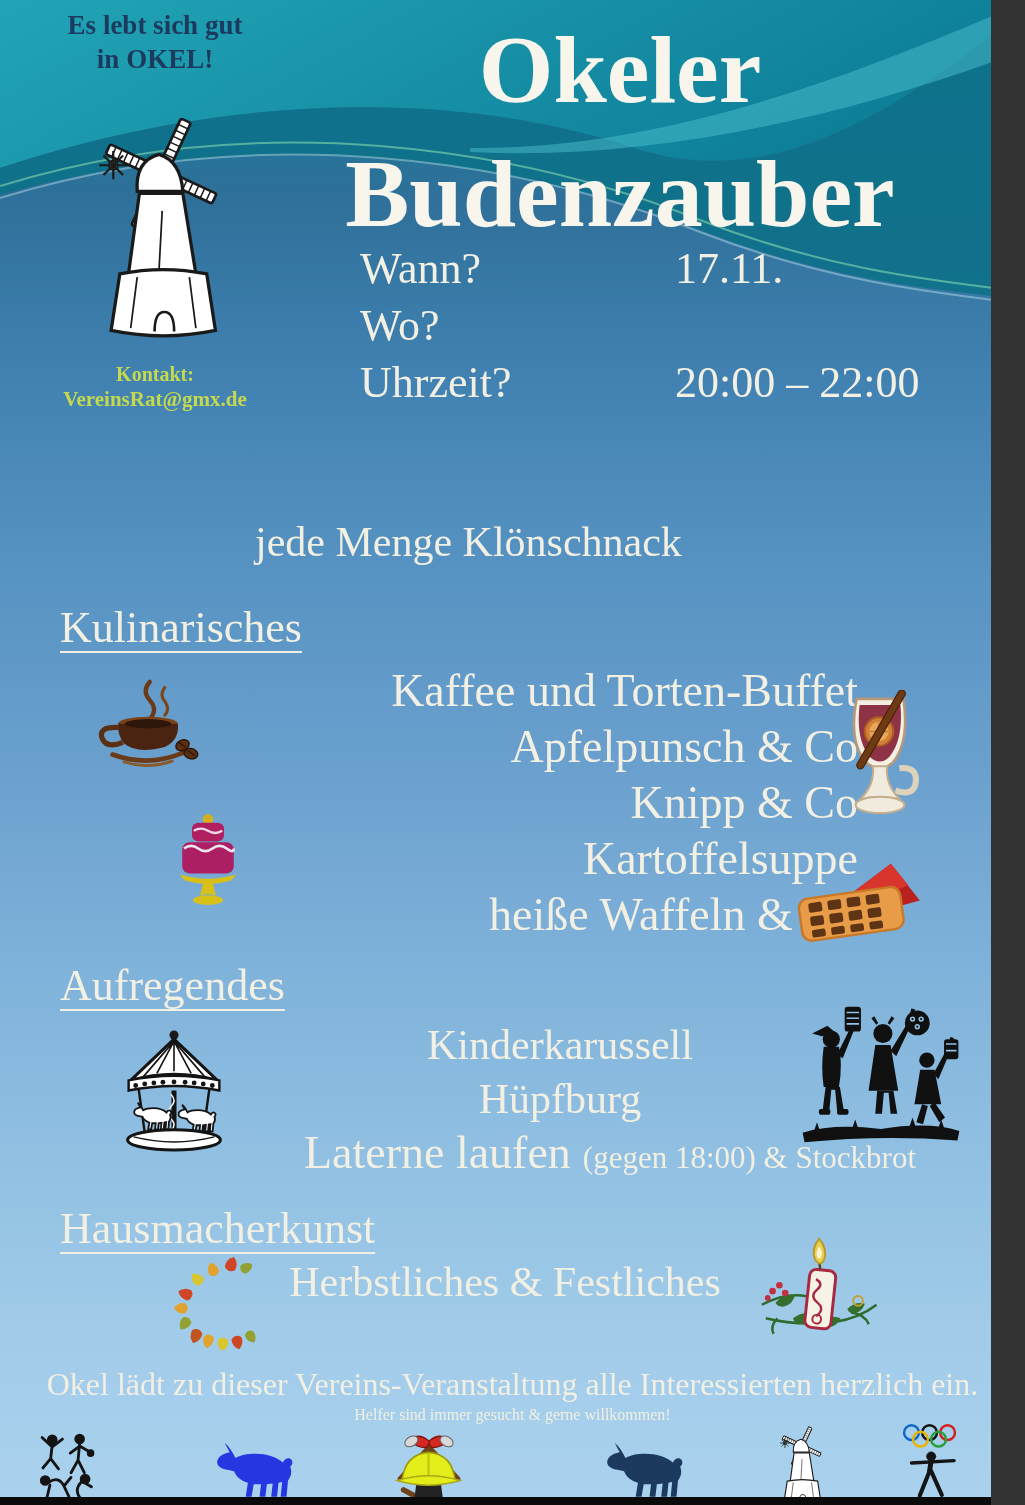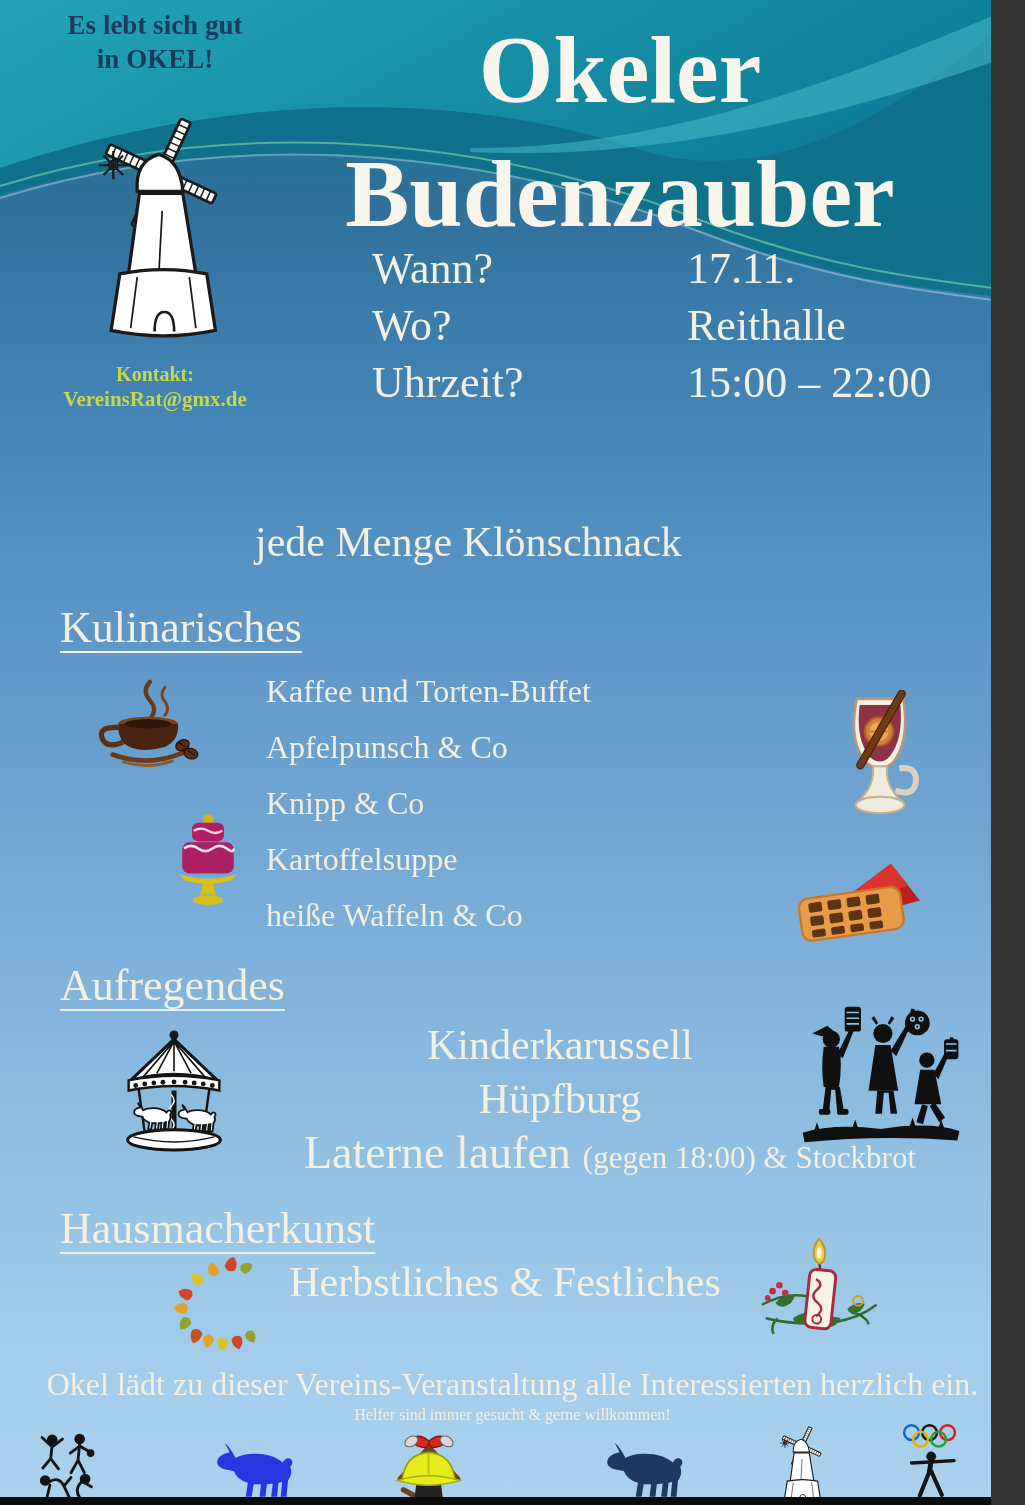--- a/index.html
+++ b/index.html
@@ -15,28 +15,28 @@
   .tagline{left:30px;top:8px;width:250px;text-align:center;color:#1b3a5e;
     font-size:27px;line-height:34px;font-weight:600;}
   .logo{left:72px;top:85px;width:163px;height:280px;}
   .contact{left:20px;top:362px;width:270px;text-align:center;color:#c5d94e;font-weight:700;}
   .contact .l1{font-size:20px;line-height:24px;}
   .contact .l2{font-size:21px;line-height:26px;}
   .title{left:260px;width:720px;text-align:center;color:#f7f5ec;font-weight:700;}
   .title1{top:18px;font-size:96px;line-height:104px;}
   .title2{top:142px;font-size:96px;line-height:104px;}
   .qa{left:360px;top:240px;}
-  .qa-row{display:flex;font-size:44px;line-height:57px;margin-left:12px;}
+  .qa-row{display:flex;font-size:44px;line-height:57px;}
   .qa-row .ql{width:315px;}
   .heading{font-size:44px;line-height:50px;text-decoration:underline;
     text-underline-offset:9px;text-decoration-thickness:2px;}
   .h-was{left:60px;top:458px;}
   .sub-jede{left:255px;top:518px;font-size:42px;}
   .h-kulin{left:60px;top:603px;}
-  .menu{left:266px;top:663px;width:600px;text-align:left;font-size:32px;line-height:56px;}
+  .menu{left:258px;top:663px;width:600px;text-align:right;font-size:46px;line-height:56px;}
   .h-auf{left:60px;top:961px;}
   .fun{left:260px;top:1018px;width:600px;text-align:center;font-size:42px;line-height:54px;}
   .laterne{left:260px;top:1126px;width:700px;display:flex;justify-content:center;
     align-items:baseline;gap:12px;white-space:nowrap;}
   .laterne .big{font-size:46px;}
   .laterne .small{font-size:31px;text-align:right;}
   .h-haus{left:60px;top:1204px;}
   .herbst{left:205px;top:1258px;width:600px;text-align:center;font-size:42px;}
   .invite{left:0;top:1366px;width:1025px;text-align:center;font-size:32px;}
   .helpers{left:0;top:1406px;width:1025px;text-align:center;font-size:16px;}
@@ -124,25 +124,24 @@
   <div class="abs title title1">Okeler</div>
   <div class="abs title title2">Budenzauber</div>
 
   <div class="abs qa cream">
     <div class="qa-row">
       <span class="ql">Wann?</span>
       <span class="qv">17.11.</span>
     </div>
     <div class="qa-row">
       <span class="ql">Wo?</span>
-      <span class="qv">Reithalle</span>
     </div>
     <div class="qa-row">
       <span class="ql">Uhrzeit?</span>
-      <span class="qv">15:00 – 22:00</span>
+      <span class="qv">20:00 – 22:00</span>
     </div>
   </div>
 
   <div class="abs cream sub-jede">jede Menge Klönschnack</div>
 
   <div class="abs cream heading h-kulin">Kulinarisches</div>
   <div class="abs cream menu">
     <div>Kaffee und Torten-Buffet</div>
     <div>Apfelpunsch &amp; Co</div>
     <div>Knipp &amp; Co</div>

